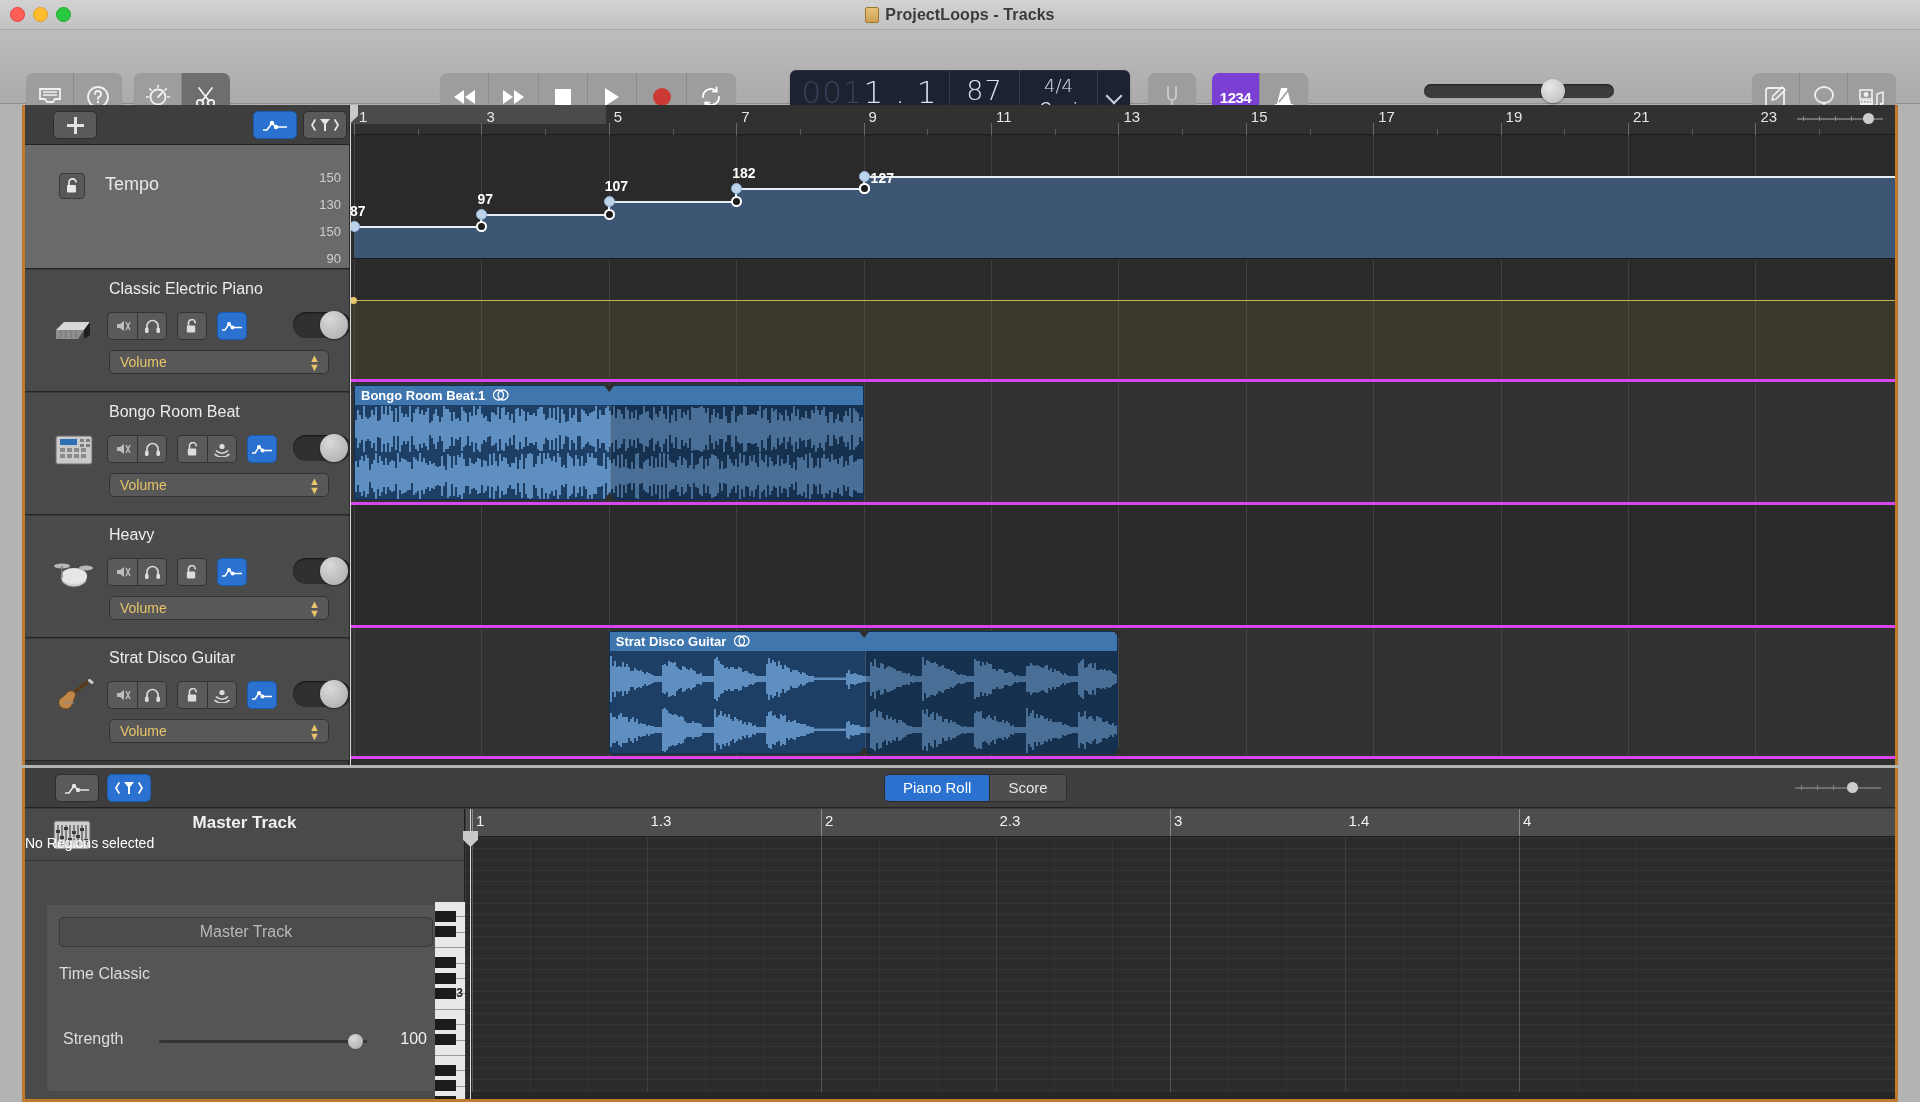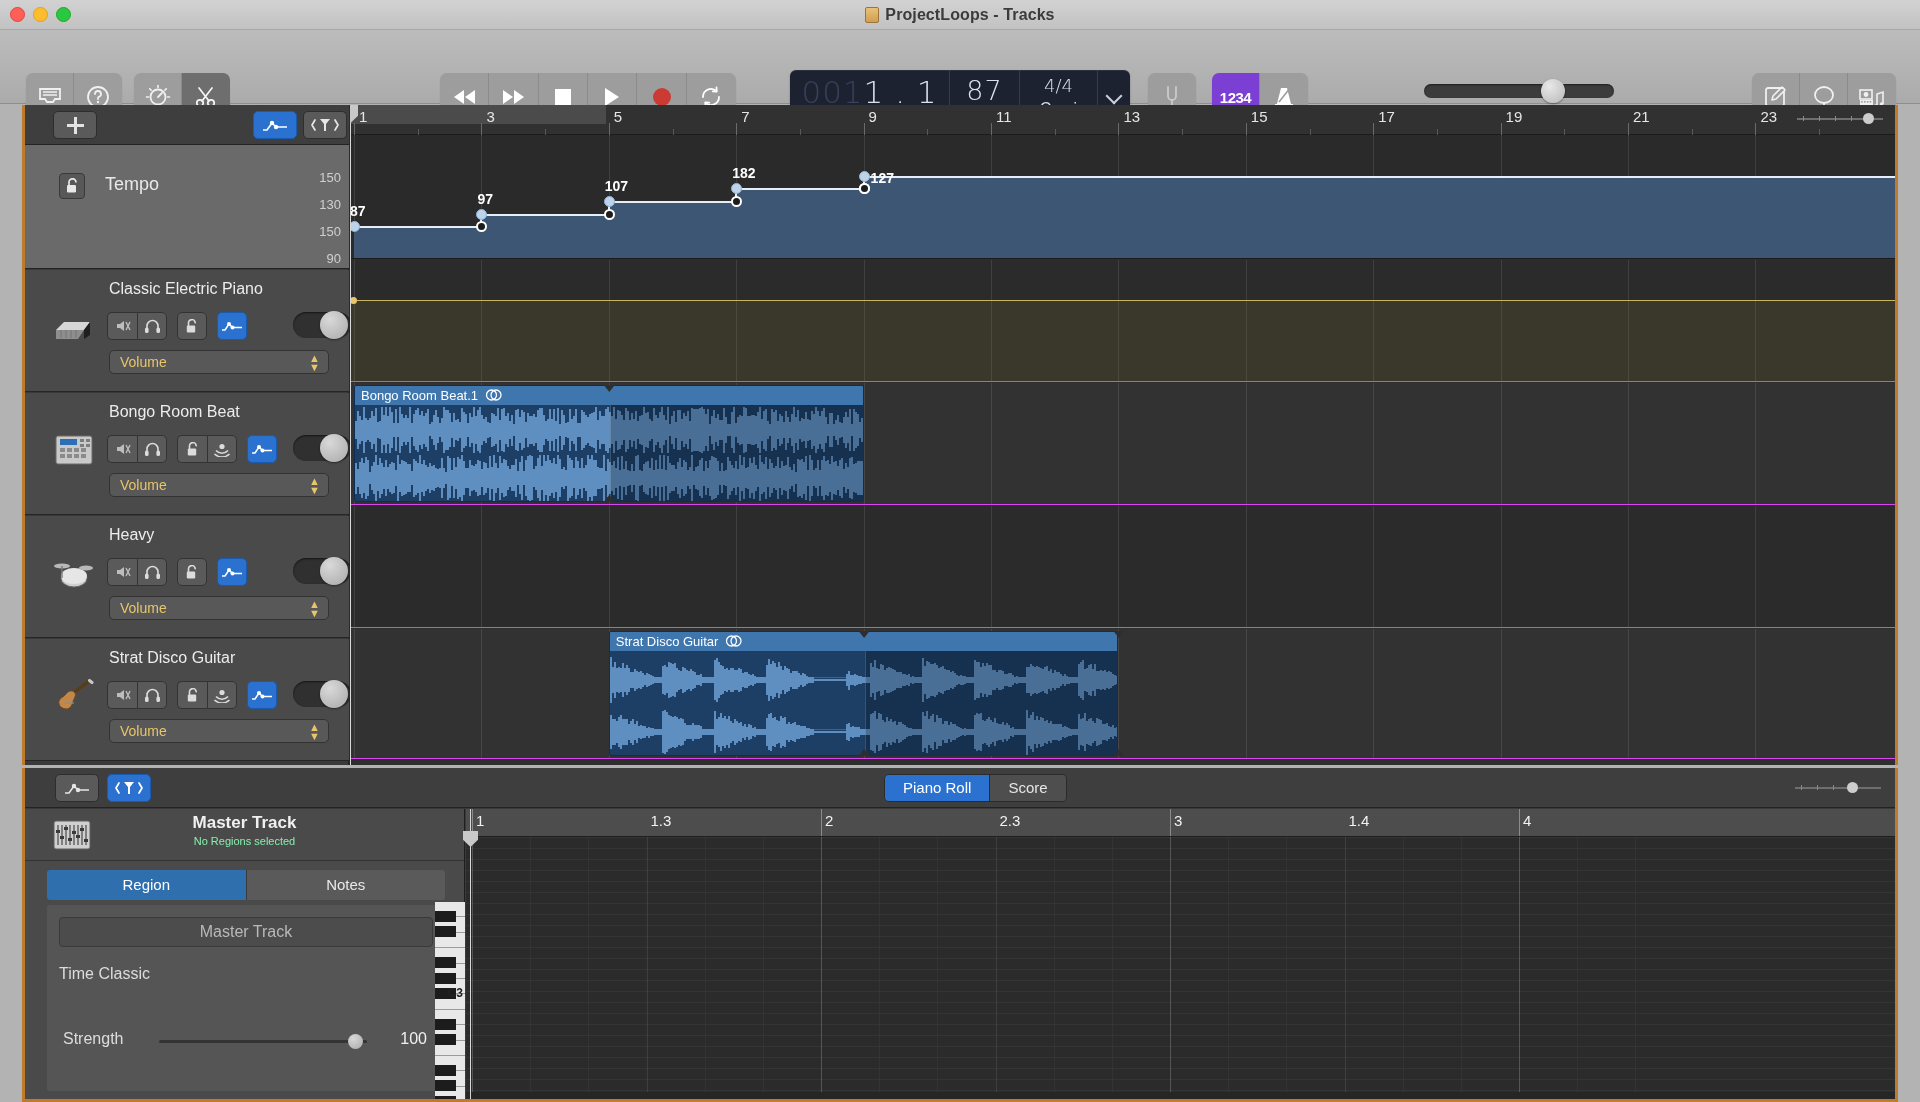--- a/index.html
+++ b/index.html
@@ -210,21 +210,21 @@
   .tempo-fill{ position:absolute; left:0; right:0; bottom:0; background:#3d5878; opacity:.95;}
   .tempo-seg{ position:absolute; height:2px; background:#e8eef5; }
   .tempo-vert{ position:absolute; width:2px; background:#e8eef5; }
   .tpt{ position:absolute; width:11px; height:11px; border-radius:50%; }
   .tpt.fill{ background:#bcd3ea; border:1px solid #8fb4da; }
   .tpt.open{ background:#1c1c1c; border:2px solid #ffffff; }
   .tlabel{ position:absolute; font-size:14px; font-weight:700; color:#fff; }
   .gridline{ position:absolute; top:0; bottom:0; width:1px; background:rgba(255,255,255,.10); }
 
   
-  .lane{ position:absolute; left:0; right:0; border-bottom:1px solid #d946ef; }
+  .lane{ position:absolute; left:0; right:0; border-bottom:3px solid #d946ef;font-weight:bold; }
   .lane.alt{ background:#323232; }
   .lane.dark{ background:#2b2b2b; }
   .auto-line{ position:absolute; left:0; right:0; height:1px; background:#c9b45e; }
   .auto-dot{ position:absolute; width:7px; height:7px; border-radius:50%; background:#e8c56a; }
   .auto-tint{ position:absolute; left:0; right:0; background:rgba(160,140,50,.13); }
 
   .region{
     position:absolute; border:1px solid #0d2f55; border-radius:2px; overflow:hidden;
     background:#1d3f66;
   }
@@ -275,22 +275,22 @@
   .seg-tab.active{ background:#2b72d0; color:#fff; }
   .seg-tab:last-child{ border-right:none; }
 
   .ed-left{ position:absolute; left:0; top:41px; width:440px; bottom:0; background:#4a4a4a;
             border-right:1px solid #1f1f1f; }
   .ed-inspector-hdr{ position:absolute; left:0; top:0; right:0; height:52px; background:#4a4a4a;
                      border-bottom:1px solid #333; }
   .mt-icon{ position:absolute; left:28px; top:9px; width:38px; height:34px; }
   .mt-title{ position:absolute; left:0; right:0; top:4px; text-align:center;
              font-size:17px; color:#f0f0f0; font-weight:600; }
-  .mt-sub{ position:absolute; left:0; right:0; top:26px; text-align:center;
-           font-size:11px; color:#86efac; }
+  .mt-sub{ position:absolute; left:0; right:0; top:26px; 
+           font-size:14px; color:#ffffff; }
   .ed-tabs{ position:absolute; left:22px; top:61px; width:398px; height:30px; display:flex;
             border-radius:3px; overflow:hidden; }
   .ed-tab{ flex:1; text-align:center; line-height:30px; font-size:15px;
            background:#5a5a5a; color:#e9e9e9; border-right:1px solid #3b3b3b; cursor:default;}
   .ed-tab.active{ background:#2f6fae; color:#fff; }
   .ed-tab:last-child{ border-right:none; }
   .ed-panel{ position:absolute; left:22px; top:96px; width:398px; bottom:8px; background:#555; border-radius:3px;}
   .mt-field{ position:absolute; left:12px; top:12px; width:374px; height:30px;
              background:#4c4c4c; border:1px solid #3a3a3a; border-radius:4px;
              text-align:center; line-height:28px; font-size:16px; color:#b9b9b9; }
@@ -2040,24 +2040,20 @@
                 <rect x="19" y="13" width="4" height="3"></rect>
                 <rect x="23" y="17" width="4" height="3"></rect>
                 <rect x="27" y="10" width="4" height="3"></rect>
                 <rect x="31" y="21" width="4" height="3"></rect>
               </g>
             </svg>
         </div>
         <div class="mt-title">Master Track</div>
         <div class="mt-sub">No Regions selected</div>
       </div>
-      <div class="ed-tabs">
-        <div class="ed-tab active">Region</div>
-        <div class="ed-tab">Notes</div>
-      </div>
       <div class="ed-panel">
         <div class="mt-field">Master Track</div>
         <div class="tq-label">Time Classic</div>
         <div class="str-row">
           <span class="str-lbl">Strength</span>
           <span class="str-track"></span>
           <span class="str-knob"></span>
           <span class="str-val">100</span>
         </div>
       </div>

